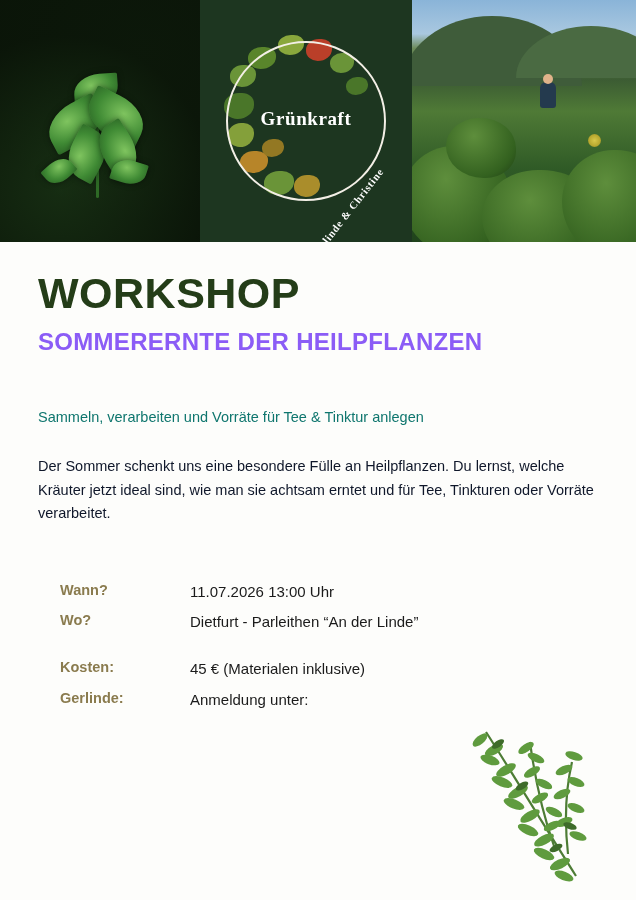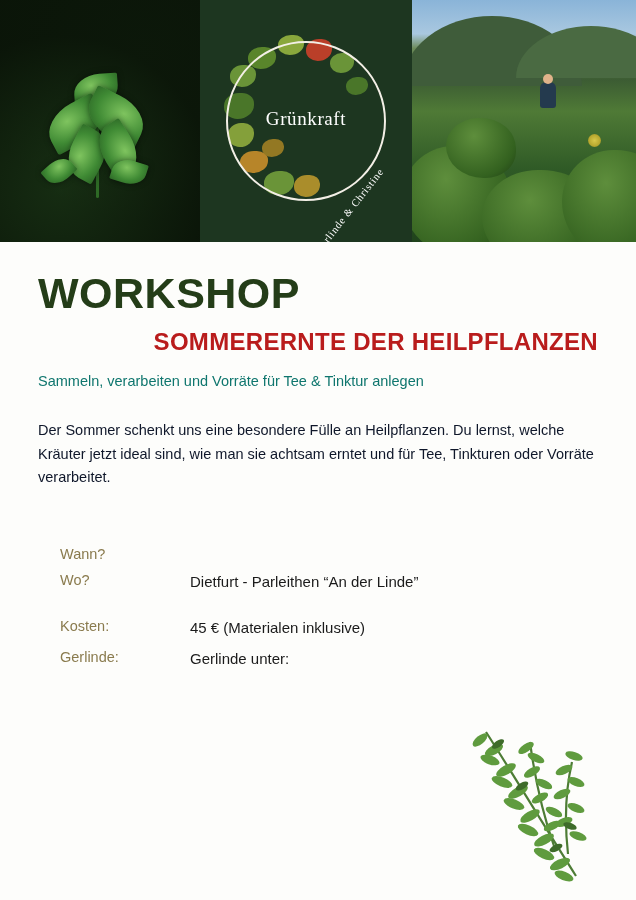--- a/index.html
+++ b/index.html
@@ -24,20 +24,21 @@
   
   .hero {
     display: flex;
     width: 636px;
     height: 242px;
     gap: 0;
   }
   .hero-panel {
     position: relative;
     overflow: hidden;
+    font-weight: bold;
   }
   .panel-nettle {
     width: 200px;
     height: 242px;
     background:
       radial-gradient(circle at 30% 78%, rgba(30,60,25,0.55) 0%, rgba(10,20,8,0.9) 65%),
       radial-gradient(circle at 72% 22%, #1d3a1a 0%, #0c1a0a 70%),
       linear-gradient(150deg, #13250f 0%, #0a1407 100%);
   }
   
@@ -176,25 +177,24 @@
   .title {
     font-size: 43px;
     font-weight: bold;
     color: #243d18;
     letter-spacing: 0.5px;
     margin: 0 0 14px 0;
     line-height: 1;
   }
   .subtitle {
     font-size: 24px;
-    color: #b91c1c;
+    color: #8b5cf6;
     letter-spacing: 0.3px;
-    margin: 0 0 16px 0;
+    margin: 0 0 52px 0;
     line-height: 1.1;
-    text-align: right;
   }
   .lead {
     font-size: 14.5px;
     color: #0f766e;
     margin: 0 0 26px 0;
     line-height: 1.5;
   }
   .para {
     font-size: 14.5px;
     color: #0f172a;
@@ -210,21 +210,21 @@
   .detail-row {
     display: flex;
     align-items: flex-start;
     margin-bottom: 10px;
   }
   .detail-row.gap-top { margin-top: 26px; }
   .detail-label {
     width: 130px;
     flex: 0 0 130px;
     font-size: 14.5px;
-    font-weight: normal;
+    font-weight: bold;
     color: #8a7b4e;
   }
   .detail-value {
     font-size: 15px;
     color: #1b1b1b;
     line-height: 1.38;
     white-space: pre-line;
   }
   .contact-block {
     font-size: 15px;
@@ -304,35 +304,36 @@
     <h1 class="title">WORKSHOP</h1>
     <h2 class="subtitle">SOMMERERNTE DER HEILPFLANZEN</h2>
     <p class="lead">Sammeln, verarbeiten und Vorräte für Tee &amp; Tinktur anlegen</p>
     <p class="para">Der Sommer schenkt uns eine besondere Fülle an Heilpflanzen.
 Du lernst, welche Kräuter jetzt ideal sind, wie man sie achtsam erntet und für Tee, Tinkturen oder Vorräte verarbeitet.</p>
 
     <div class="details">
 
       <div class="detail-row">
         <div class="detail-label">Wann?</div>
+        <div class="detail-value">11.07.2026 13:00 Uhr</div>
       </div>
 
       <div class="detail-row">
         <div class="detail-label">Wo?</div>
         <div class="detail-value">Dietfurt - Parleithen “An der Linde”</div>
       </div>
 
       <div class="detail-row gap-top">
         <div class="detail-label">Kosten:</div>
         <div class="detail-value">45 € (Materialen inklusive)</div>
       </div>
 
       <div class="detail-row">
         <div class="detail-label">Gerlinde:</div>
-        <div class="detail-value">Gerlinde unter:</div>
+        <div class="detail-value">Anmeldung unter:</div>
       </div>
 
     </div>
   </div>
 
   <svg class="sprig" viewBox="0 0 150 160">
     <g stroke="#4d7c35" stroke-width="2.2" fill="none">
       <path d="M18 6 C40 40, 70 90, 108 150"></path>
       <path d="M62 16 C66 46, 72 80, 86 120"></path>
       <path d="M104 36 C98 62, 96 92, 100 128"></path>

